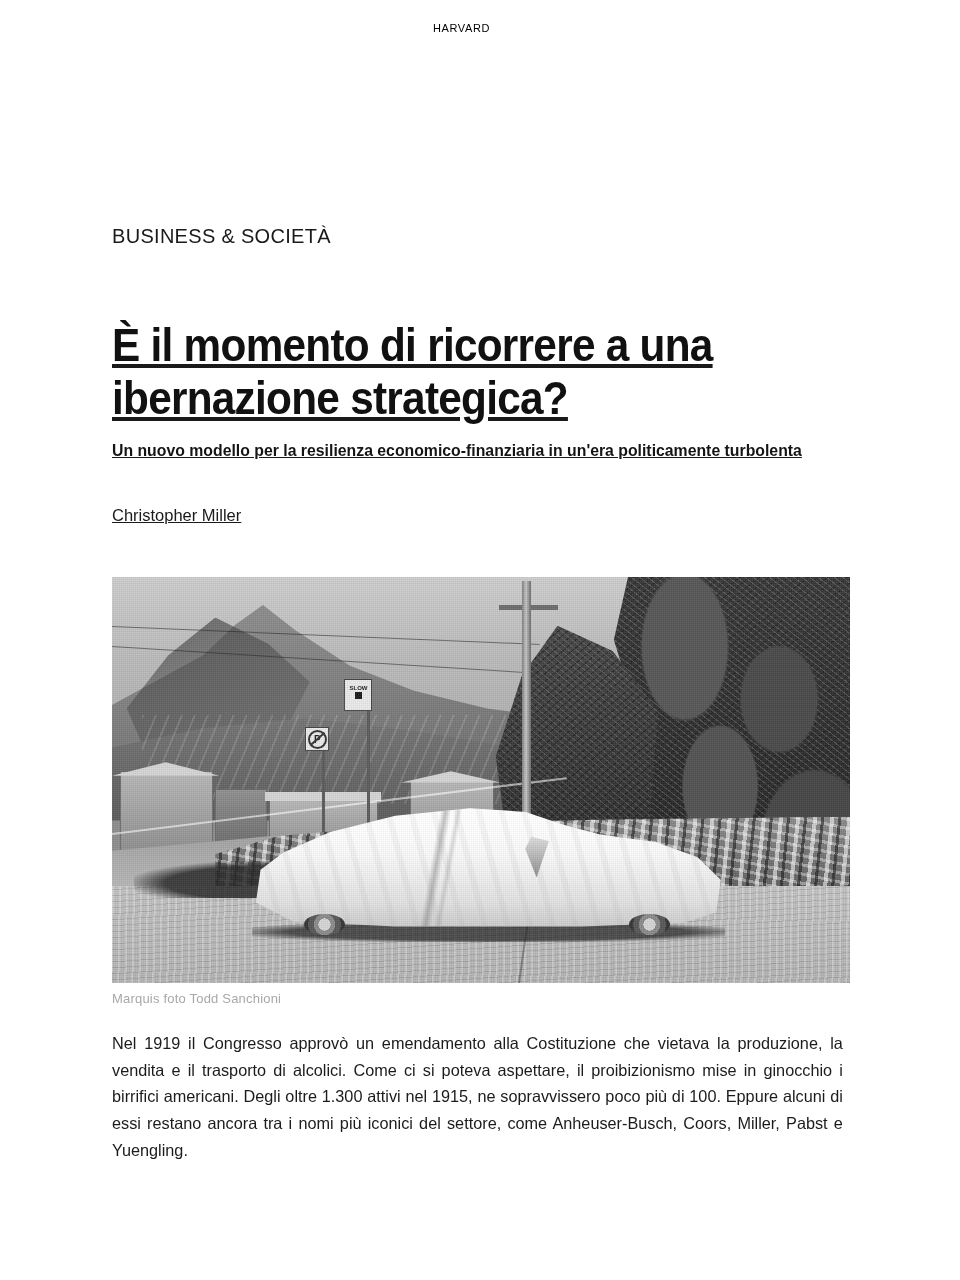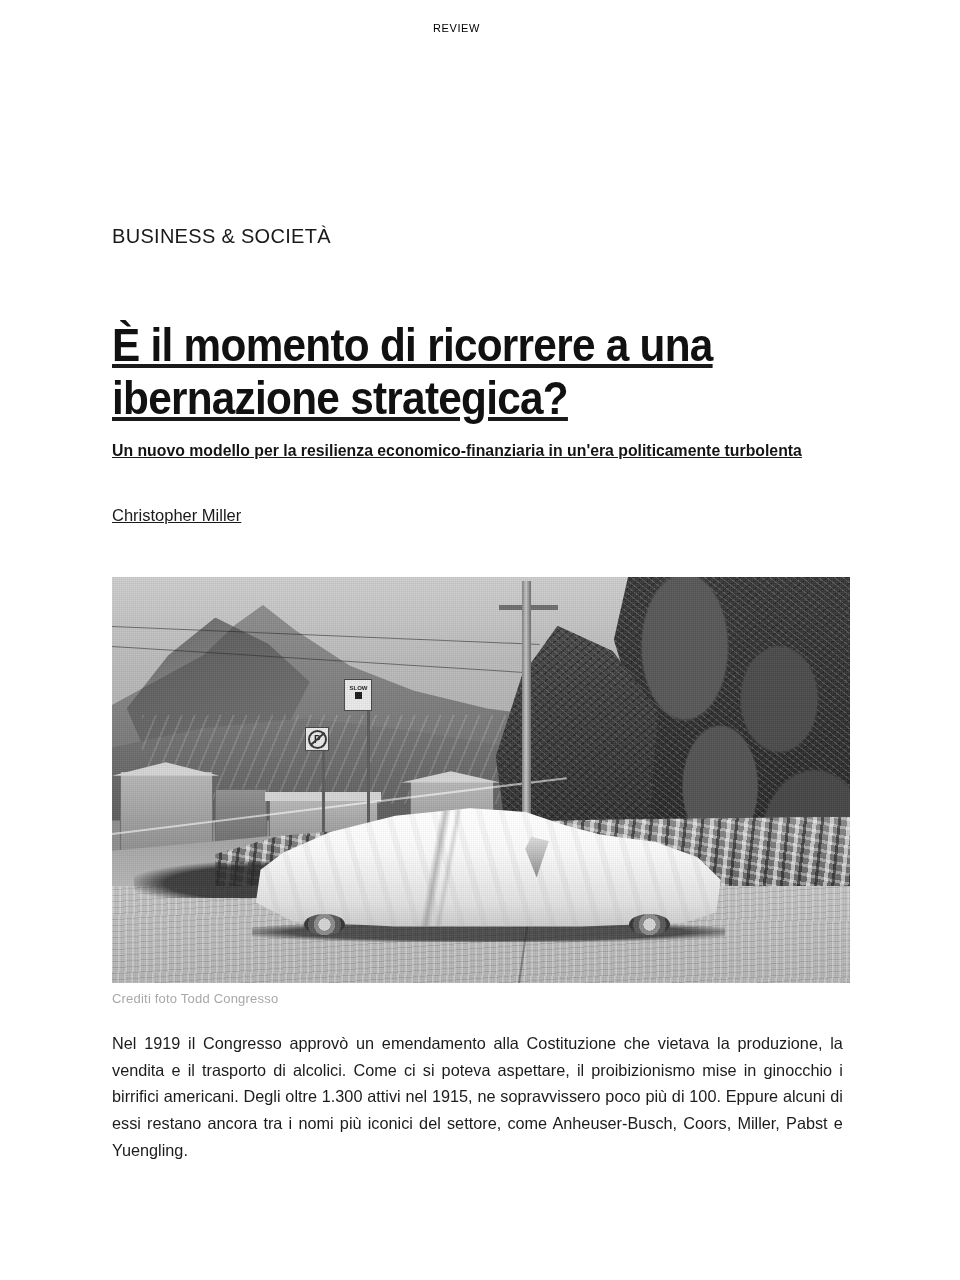--- a/index.html
+++ b/index.html
@@ -349,21 +349,21 @@
     margin: 0;
     transform: scaleX(0.985);
     transform-origin: left top;
   }
 </style>
 </head>
 <body>
 
 <div class="masthead">
   <div class="logo-block">
-    <div class="logo-italia">REVIEW</div>
+    <div class="logo-italia">HARVARD</div>
   </div>
 </div>
 
 <div class="column" style="top:225px;">
   <div class="kicker">BUSINESS &amp; SOCIETÀ</div>
 </div>
 
 <div class="column" style="top:318px;">
   <h1 class="headline">È il momento di ricorrere a una ibernazione strategica?</h1>
 </div>
@@ -423,16 +423,16 @@
 
     <div class="car-shadow"></div>
     <div class="car-cover"></div>
     <div class="car-folds"></div>
     <div class="mirror"></div>
     <div class="wheel front"></div>
     <div class="wheel rear"></div>
 
     <div class="grain"></div>
   </div>
-  <figcaption class="caption">Crediti foto Todd Congresso</figcaption>
+  <figcaption class="caption">Marquis foto Todd Sanchioni</figcaption>
 </figure>
 
 <p class="body-copy">Nel 1919 il Congresso approvò un emendamento alla Costituzione che vietava la produzione, la vendita e il trasporto di alcolici. Come ci si poteva aspettare, il proibizionismo mise in ginocchio i birrifici americani. Degli oltre 1.300 attivi nel 1915, ne sopravvissero poco più di 100. Eppure alcuni di essi restano ancora tra i nomi più iconici del settore, come Anheuser-Busch, Coors, Miller, Pabst e Yuengling.</p>
 
 </body></html>

